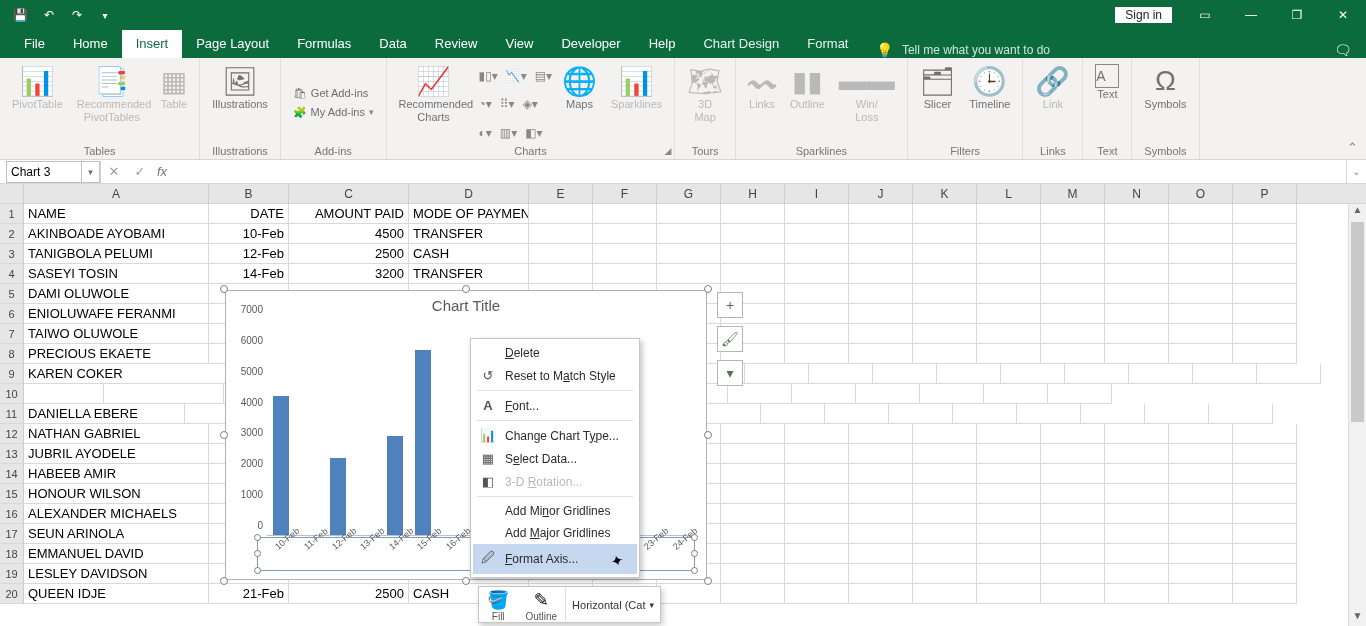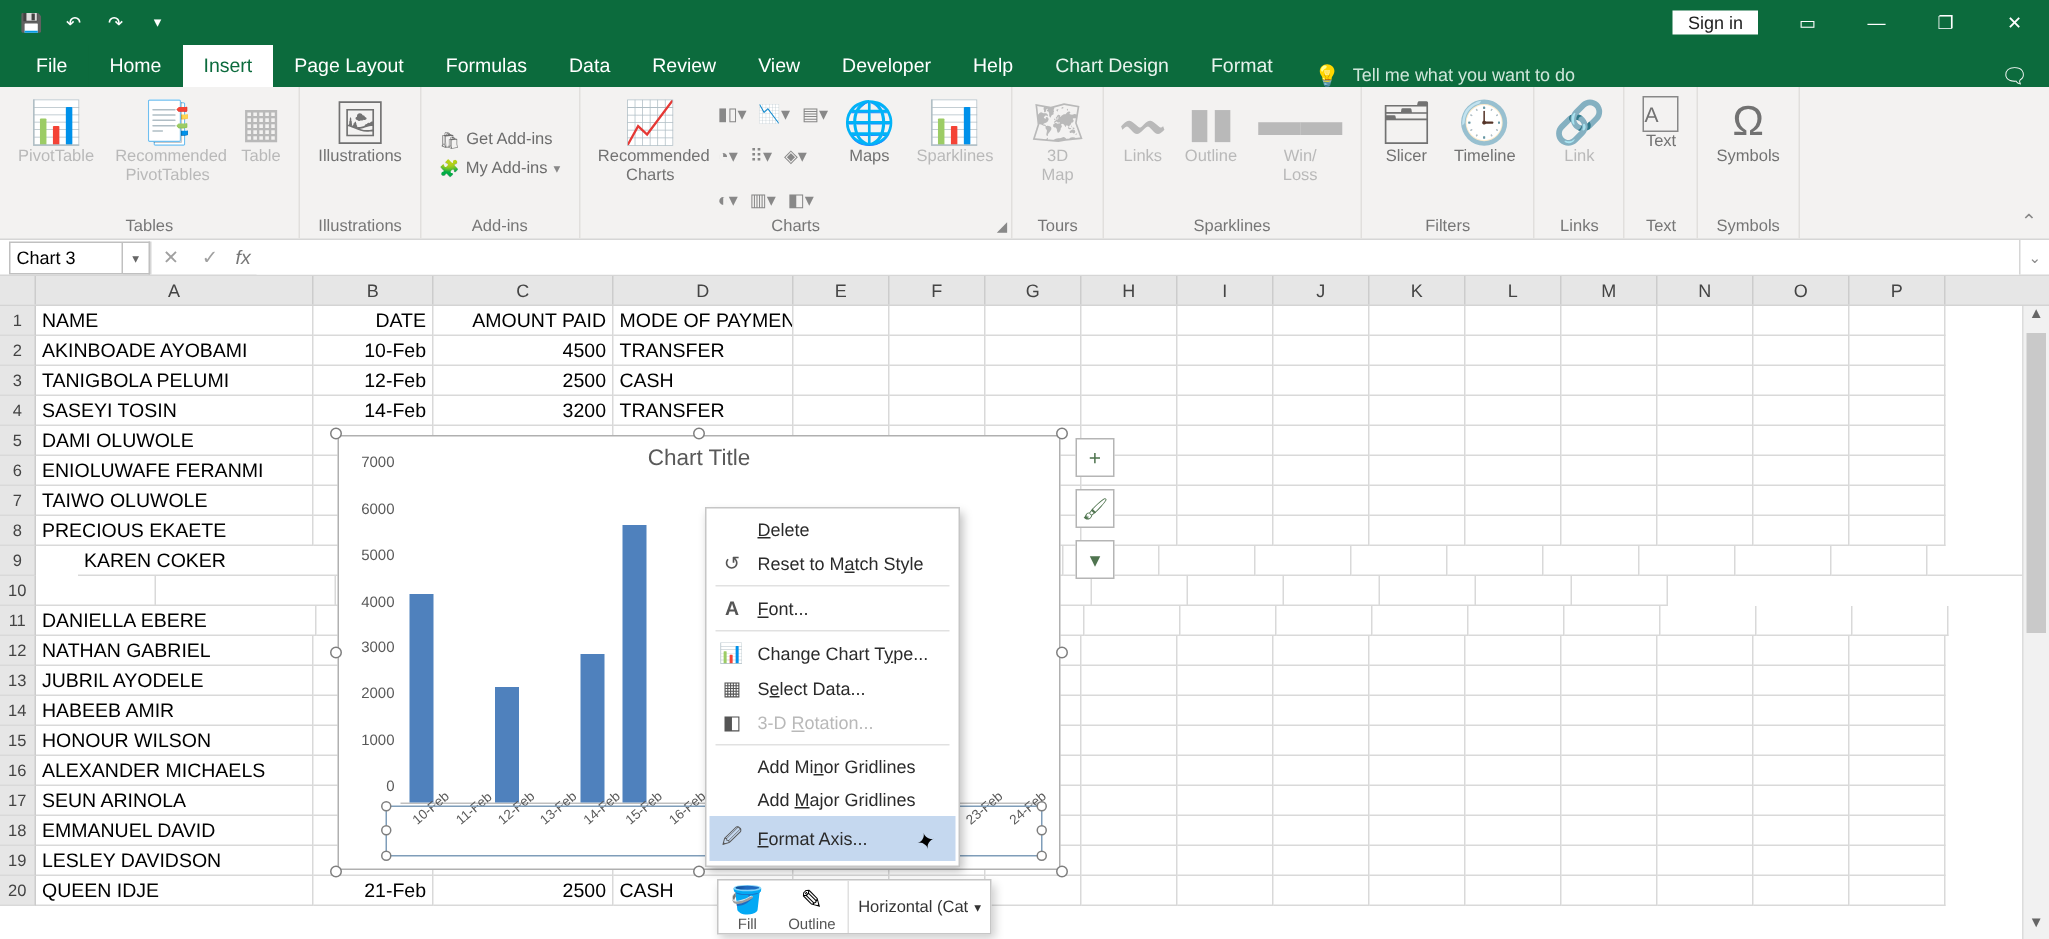--- a/index.html
+++ b/index.html
@@ -469,21 +469,21 @@
         <div class="cell" style="width: 64px;"></div>
         <div class="cell" style="width: 64px;"></div>
         <div class="cell" style="width: 64px;"></div>
         <div class="cell" style="width: 64px;"></div>
         <div class="cell" style="width: 64px;"></div>
         <div class="cell" style="width: 64px;"></div>
         <div class="cell" style="width: 64px;"></div>
       </div>
       <div class="row">
         <div class="rowh">9</div>
-        <div class="cell" style="width: 209px; margin-left: 28px;">KAREN COKER</div>
+        <div class="cell" style="width: 209px;">KAREN COKER</div>
         <div class="cell num" style="width: 80px;"></div>
         <div class="cell num" style="width: 120px;"></div>
         <div class="cell" style="width: 120px;"></div>
         <div class="cell" style="width: 64px;"></div>
         <div class="cell" style="width: 64px;"></div>
         <div class="cell" style="width: 64px;"></div>
         <div class="cell" style="width: 64px;"></div>
         <div class="cell" style="width: 64px;"></div>
         <div class="cell" style="width: 64px;"></div>
         <div class="cell" style="width: 64px;"></div>
@@ -506,21 +506,21 @@
         <div class="cell" style="width: 64px;"></div>
         <div class="cell" style="width: 64px;"></div>
         <div class="cell" style="width: 64px;"></div>
         <div class="cell" style="width: 64px;"></div>
         <div class="cell" style="width: 64px;"></div>
         <div class="cell" style="width: 64px;"></div>
         <div class="cell" style="width: 64px;"></div>
       </div>
       <div class="row">
         <div class="rowh">11</div>
-        <div class="cell" style="width: 187px;">DANIELLA EBERE</div>
+        <div class="cell" style="width: 161px;">DANIELLA EBERE</div>
         <div class="cell num" style="width: 80px;"></div>
         <div class="cell num" style="width: 120px;"></div>
         <div class="cell" style="width: 120px;"></div>
         <div class="cell" style="width: 64px;"></div>
         <div class="cell" style="width: 64px;"></div>
         <div class="cell" style="width: 64px;"></div>
         <div class="cell" style="width: 64px;"></div>
         <div class="cell" style="width: 64px;"></div>
         <div class="cell" style="width: 64px;"></div>
         <div class="cell" style="width: 64px;"></div>

